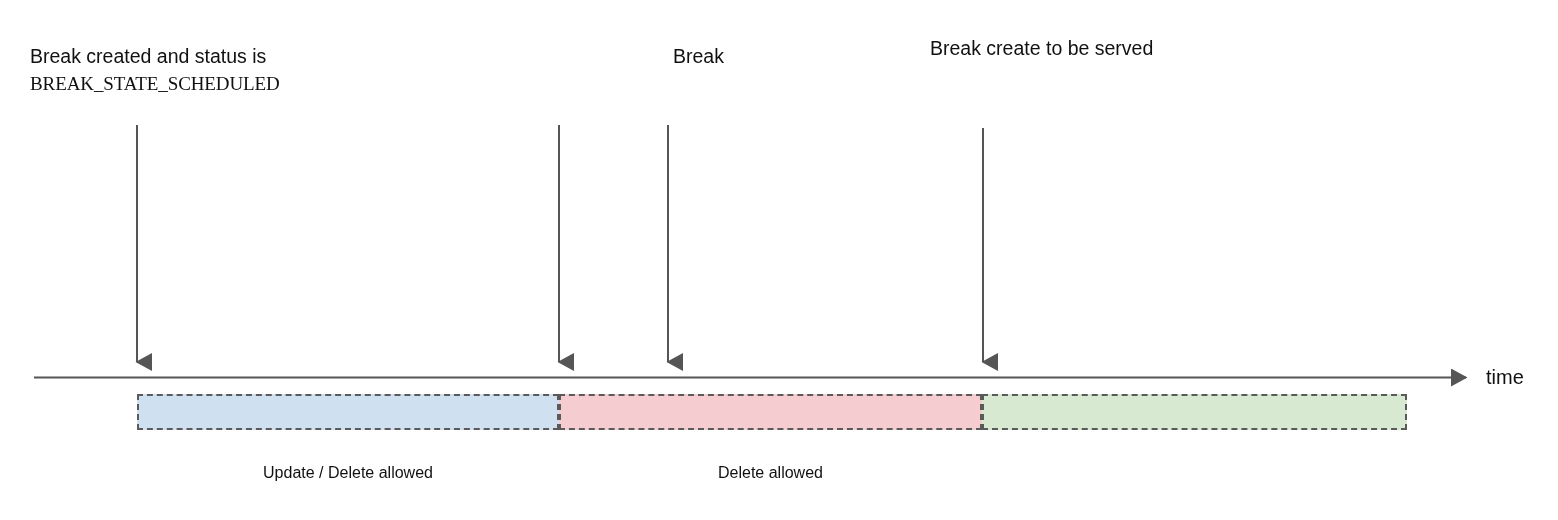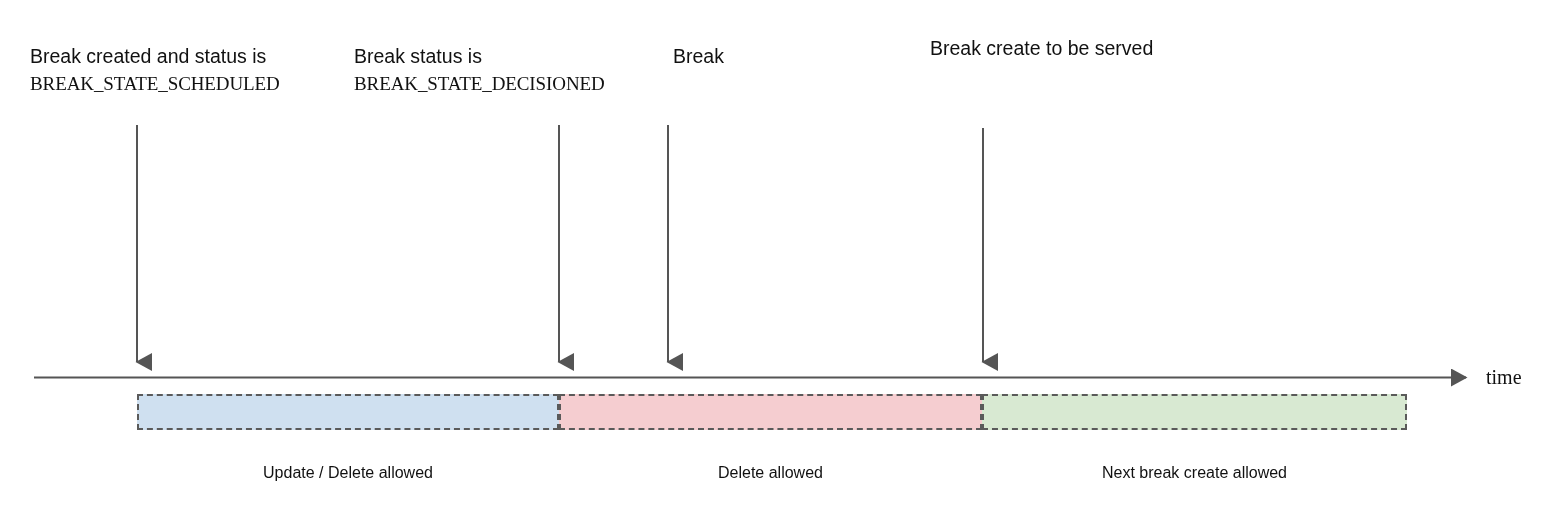--- a/index.html
+++ b/index.html
@@ -78,40 +78,36 @@
   }
   #caption-0 { left: 137px; width: 422px; }
   #caption-1 { left: 559px; width: 423px; }
   #caption-2 { left: 982px; width: 425px; }
 
   
   #axis-label {
     position: absolute;
     left: 1486px;
     top: 366px;
-    font-family: Liberation Serif, serif;
+    font-family: Liberation Sans, sans-serif;
     font-size: 20px;
     color: #111111;
     white-space: nowrap;
   }
 </style>
 </head>
 <body>
 
 <div id="canvas">
 
   <div class="annotation" id="ann-0">
     <span class="line">Break created and status is</span>
     <span class="line mono">BREAK_STATE_SCHEDULED</span>
   </div>
 
-  <div class="annotation" id="ann-1">
-    <span class="line">Break status is</span>
-    <span class="line mono">BREAK_STATE_DECISIONED</span>
-  </div>
 
   <div class="annotation" id="ann-2">
     <span class="line">Break</span>
   </div>
 
   <div class="annotation" id="ann-3">
     <span class="line">Break create to be served</span>
   </div>
 
   <svg id="vector-layer" width="1558" height="520" viewBox="0 0 1558 520">
@@ -136,15 +132,14 @@
   </svg>
 
   <div id="axis-label">time</div>
 
   <div class="phase-bar" id="bar-scheduled"></div>
   <div class="phase-bar" id="bar-decisioned"></div>
   <div class="phase-bar" id="bar-completed"></div>
 
   <div class="phase-caption" id="caption-0">Update / Delete allowed</div>
   <div class="phase-caption" id="caption-1">Delete allowed</div>
-  <div class="phase-caption" id="caption-2">Next break create allowed</div>
 
 </div>
 
 </body></html>

